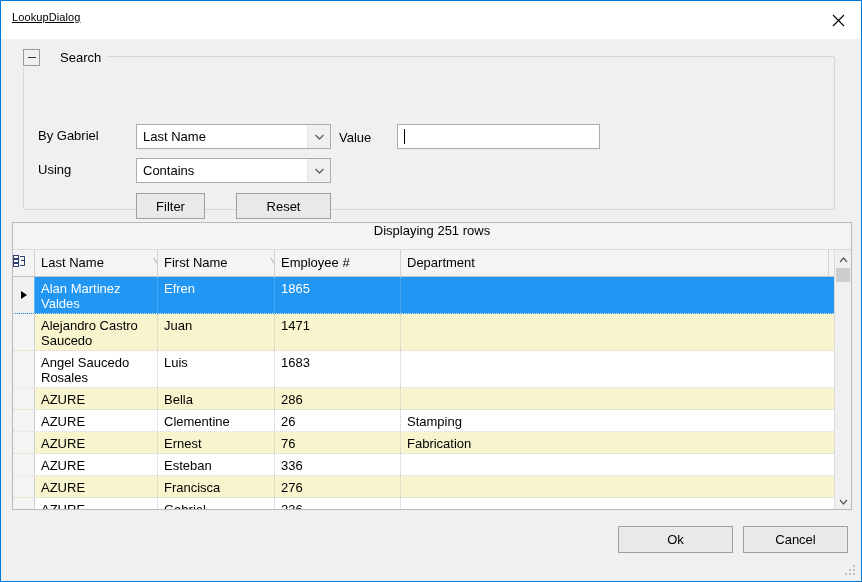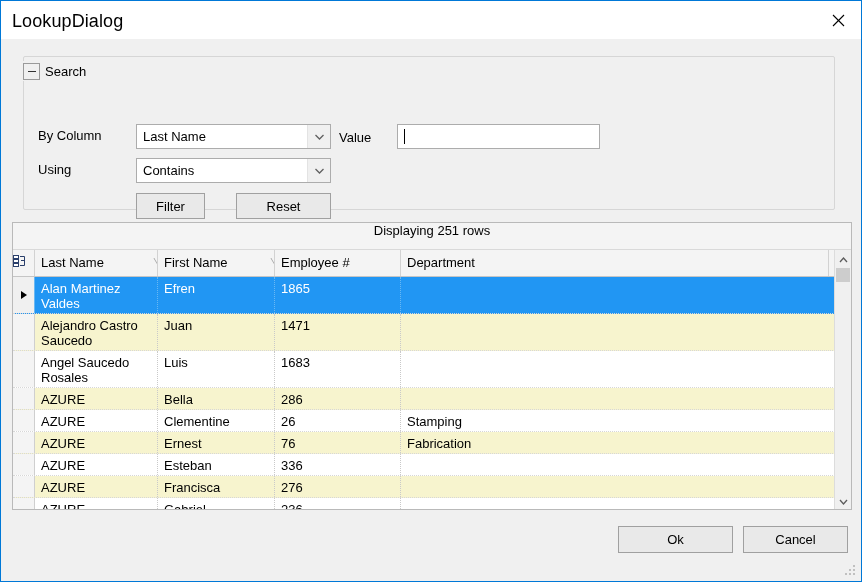--- a/index.html
+++ b/index.html
@@ -29,24 +29,25 @@
   #titlebar {
     position: absolute;
     left: 0; top: 0;
     width: 860px; height: 38px;
     background: #ffffff;
     border-bottom: 1px solid #ffffff;
   }
   #title-text {
     position: absolute;
     left: 11px; top: 10px;
-    font-size: 18px;
+    font-size: 11px;
     color: #000000;
     letter-spacing: .1px;
     white-space: nowrap;
+    text-decoration: underline;
   }
   #close-button {
     position: absolute;
     right: 0; top: 0;
     width: 46px; height: 38px;
     display: flex;
     align-items: center;
     justify-content: center;
     cursor: default;
   }
@@ -65,25 +66,25 @@
     position: absolute;
     left: 22px; top: 17px;
     width: 812px; height: 154px;
     box-sizing: border-box;
     border: 1px solid #d6d6d6;
     border-radius: 2px;
     background: transparent;
   }
   #group-header {
     position: absolute;
-    left: 22px; top: 22px;
+    left: 22px; top: 8px;
     height: 20px;
     display: flex;
     align-items: center;
-    gap: 5px;
+    gap: 20px;
     background: #f0f0f0;
     padding: 0 6px 0 0;
   }
   #collapse-button {
     width: 17px; height: 17px;
     box-sizing: border-box;
     border: 1px solid #9a9a9a;
     background: #f0f0f0;
     display: flex;
     align-items: center;
@@ -329,21 +330,21 @@
 
     <div id="search-group"></div>
 
     <div id="group-header">
       <div id="collapse-button">
         <span class="minus"></span>
       </div>
       <div id="group-label">Search</div>
     </div>
 
-    <div class="form-label" id="label-by-column">By Column</div>
+    <div class="form-label" id="label-by-column">By Gabriel</div>
 
     <div class="combo" id="combo-by-column">
       <span class="combo-text">Last Name</span>
       <span class="combo-arrow">
         <svg width="11" height="8" viewBox="0 0 11 8">
           <polyline points="1.5,2 5.5,6 9.5,2" fill="none" stroke="#606060" stroke-width="1.3"></polyline>
         </svg>
       </span>
     </div>
 

